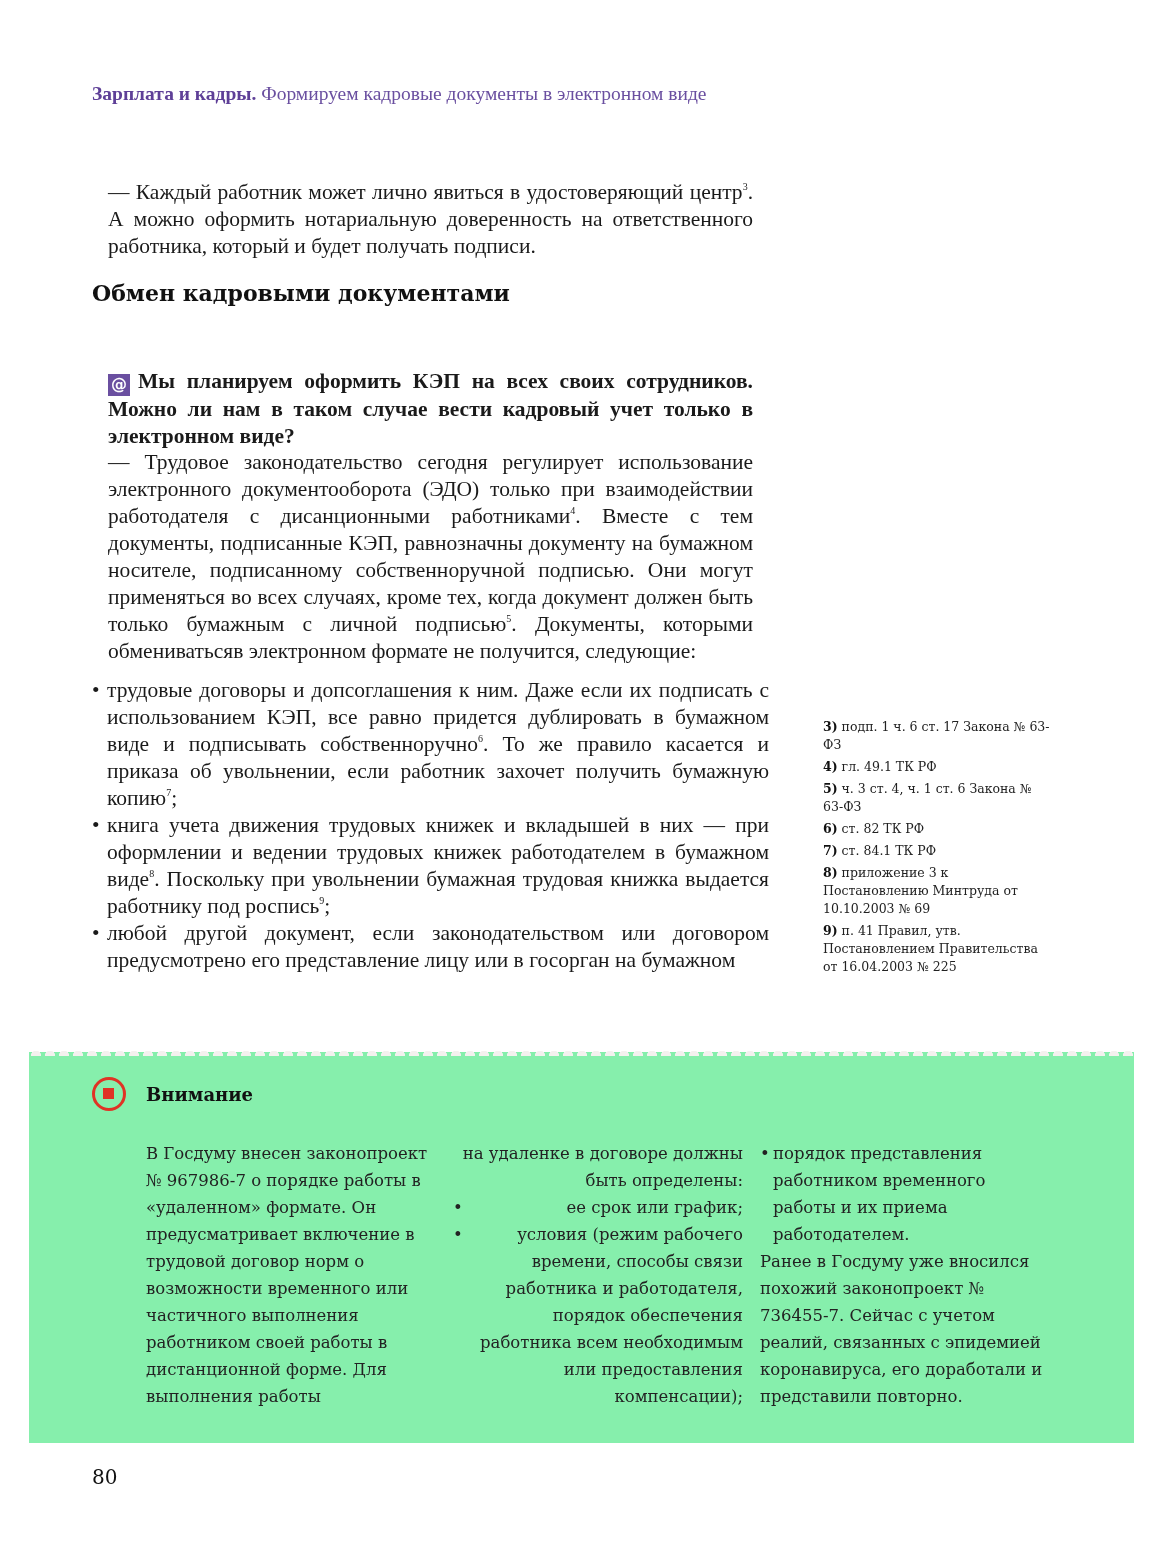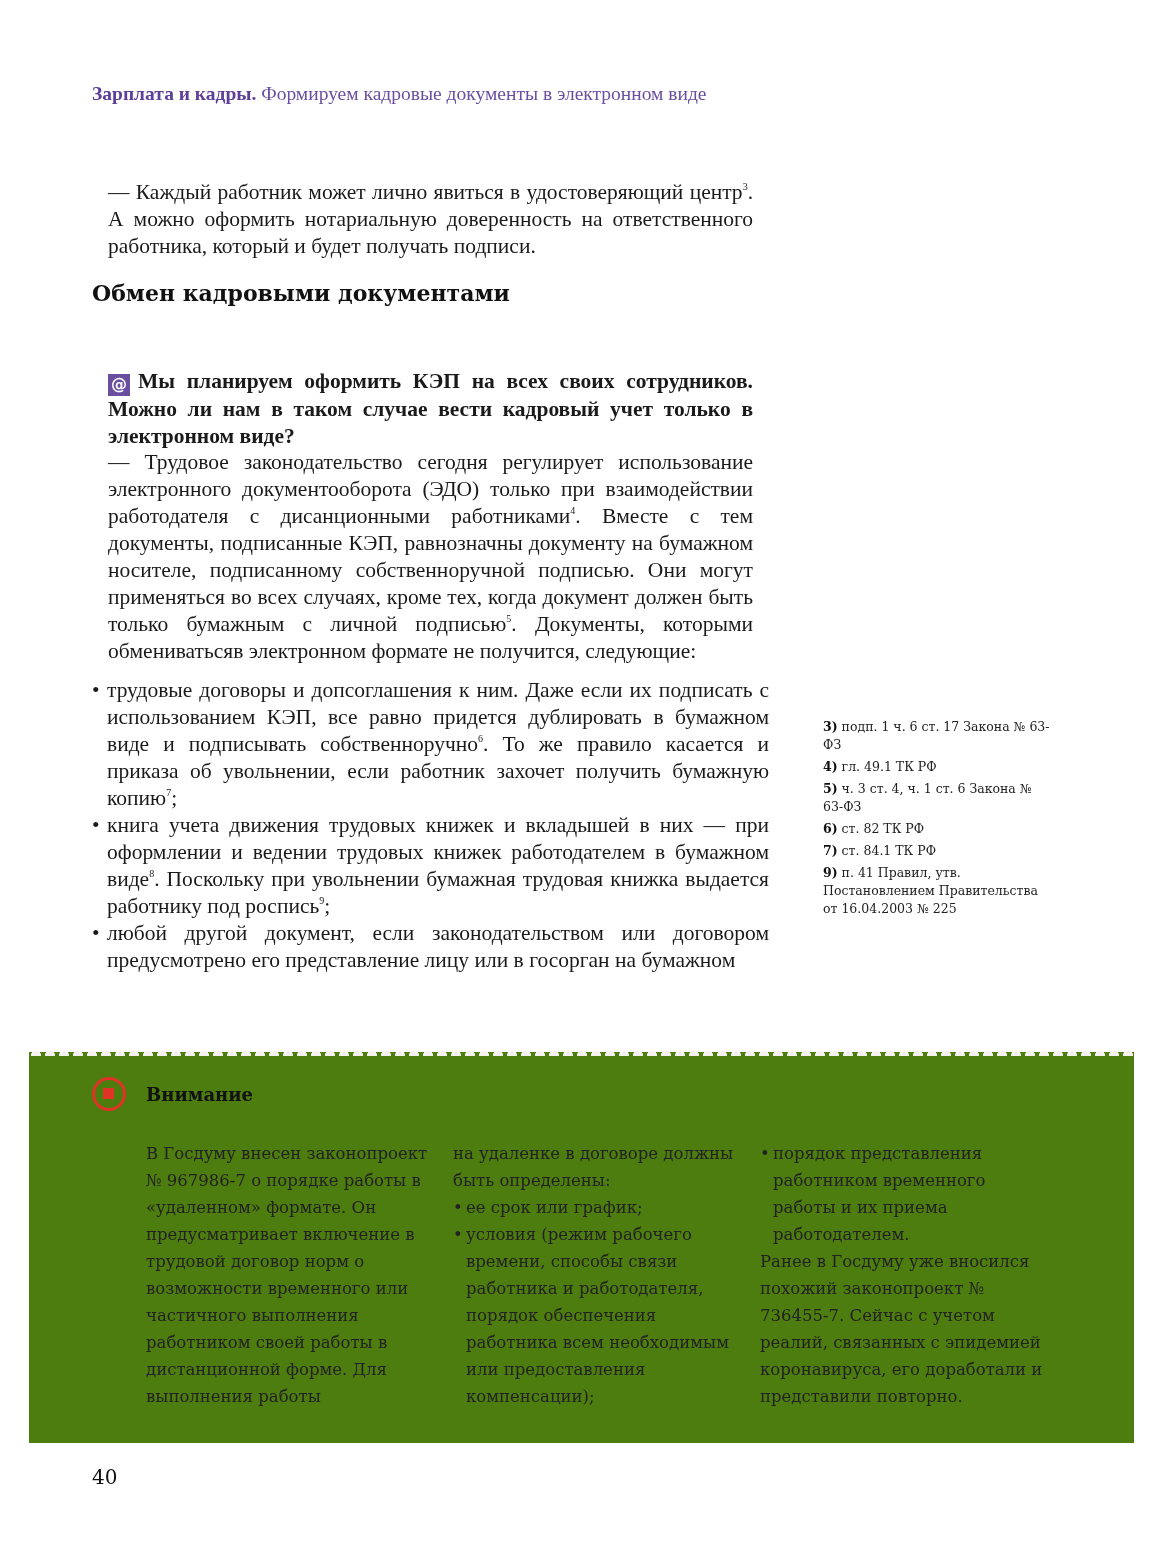--- a/index.html
+++ b/index.html
@@ -25,36 +25,36 @@
              font-family: "Liberation Serif", serif; font-size: 21.5px; line-height: 27px; text-align: justify; }
   .bullets li { position: relative; padding-left: 15px; }
   .bullets li .dot { position: absolute; left: 0; top: 0; }
   sup { font-size: 10px; line-height: 0; vertical-align: 9px; }
 
   .footnotes { position: absolute; left: 823px; top: 718px; width: 230px; font-family: "DejaVu Serif", serif;
                font-size: 12.5px; line-height: 18px; color: #222; }
   .fn { margin-bottom: 4px; }
   .fn b { font-weight: bold; color: #111; }
 
-  .callout { position: absolute; left: 29px; top: 1052px; width: 1105px; height: 391px; background: #4d7c0f; }
+  .callout { position: absolute; left: 29px; top: 1052px; width: 1105px; height: 391px; background: #86efac; }
   .callout-edge { position: absolute; left: 0; top: -4px; width: 100%; height: 8px;
                   background: radial-gradient(circle at 7px 8px, #f4f1ef 5px, transparent 5.5px);
                   background-size: 14px 8px; }
   .warn-icon { position: absolute; left: 63px; top: 25px; width: 34px; height: 34px; border: 3.5px solid #e03325;
                border-radius: 50%; box-sizing: border-box; }
   .warn-icon span { position: absolute; left: 8px; top: 8px; width: 11px; height: 11px; background: #e03325; }
   .callout-title { position: absolute; left: 117px; top: 32px; font-family: "DejaVu Serif", serif;
                    font-weight: bold; font-size: 18px; color: #111; }
   .col { position: absolute; top: 88px; font-family: "DejaVu Serif", serif; font-size: 16.5px; line-height: 27px; color: #222; }
   .col p { margin: 0; }
   .col ul { margin: 0; padding: 0; list-style: none; }
   .col li { position: relative; padding-left: 13px; }
   .col li .dot { position: absolute; left: 0; }
   .col1 { left: 117px; width: 290px; }
-  .col2 { left: 424px; width: 290px; }
+  .col2 { left: 424px; width: 290px; text-align: right; }
   .col3 { left: 731px; width: 290px; }
 
   .page-number { position: absolute; left: 92px; top: 1465px; font-family: "DejaVu Serif", serif; font-size: 20px; color: #111; }
 </style>
 </head>
 <body>
 
 <div class="running-head">
   <b>Зарплата и кадры.</b>
   <span>Формируем кадровые документы в электронном виде</span>
@@ -81,20 +81,21 @@
   <li><span class="dot">•</span><span>книга учета движения трудовых книжек и вкладышей в них — при оформлении и ведении трудовых книжек работодателем в бумажном виде</span><sup>8</sup><span>. Поскольку при увольнении бумажная трудовая книжка выдается работнику под роспись</span><sup>9</sup><span>;</span></li>
   <li><span class="dot">•</span><span>любой другой документ, если законодательством или договором предусмотрено его представление лицу или в госорган на бумажном</span></li>
 </ul>
 
 <div class="footnotes">
   <div class="fn"><b>3)</b> <span>подп. 1 ч. 6 ст. 17 Закона № 63-ФЗ</span></div>
   <div class="fn"><b>4)</b> <span>гл. 49.1 ТК РФ</span></div>
   <div class="fn"><b>5)</b> <span>ч. 3 ст. 4, ч. 1 ст. 6 Закона № 63-ФЗ</span></div>
   <div class="fn"><b>6)</b> <span>ст. 82 ТК РФ</span></div>
   <div class="fn"><b>7)</b> <span>ст. 84.1 ТК РФ</span></div>
+  <div class="fn"><b>8)</b> <span>приложение 3 к Постановлению Минтруда от 10.10.2003 № 69</span></div>
   <div class="fn"><b>9)</b> <span>п. 41 Правил, утв. Постановлением Правительства от 16.04.2003 № 225</span></div>
 </div>
 
 <div class="callout">
   <div class="callout-edge"></div>
   <div class="warn-icon">
       <span></span>
     </div>
   <div class="callout-title">Внимание</div>
 
@@ -109,13 +110,13 @@
     </ul>
   </div>
   <div class="col col3">
     <ul>
       <li><span class="dot">•</span><span>порядок представления работником временного работы и их приема работодателем.</span></li>
     </ul>
     <p>Ранее в Госдуму уже вносился похожий законопроект № 736455-7. Сейчас с учетом реалий, связанных с эпидемией коронавируса, его доработали и представили повторно.</p>
   </div>
 </div>
 
-<div class="page-number">40</div>
+<div class="page-number">80</div>
 
 </body></html>

